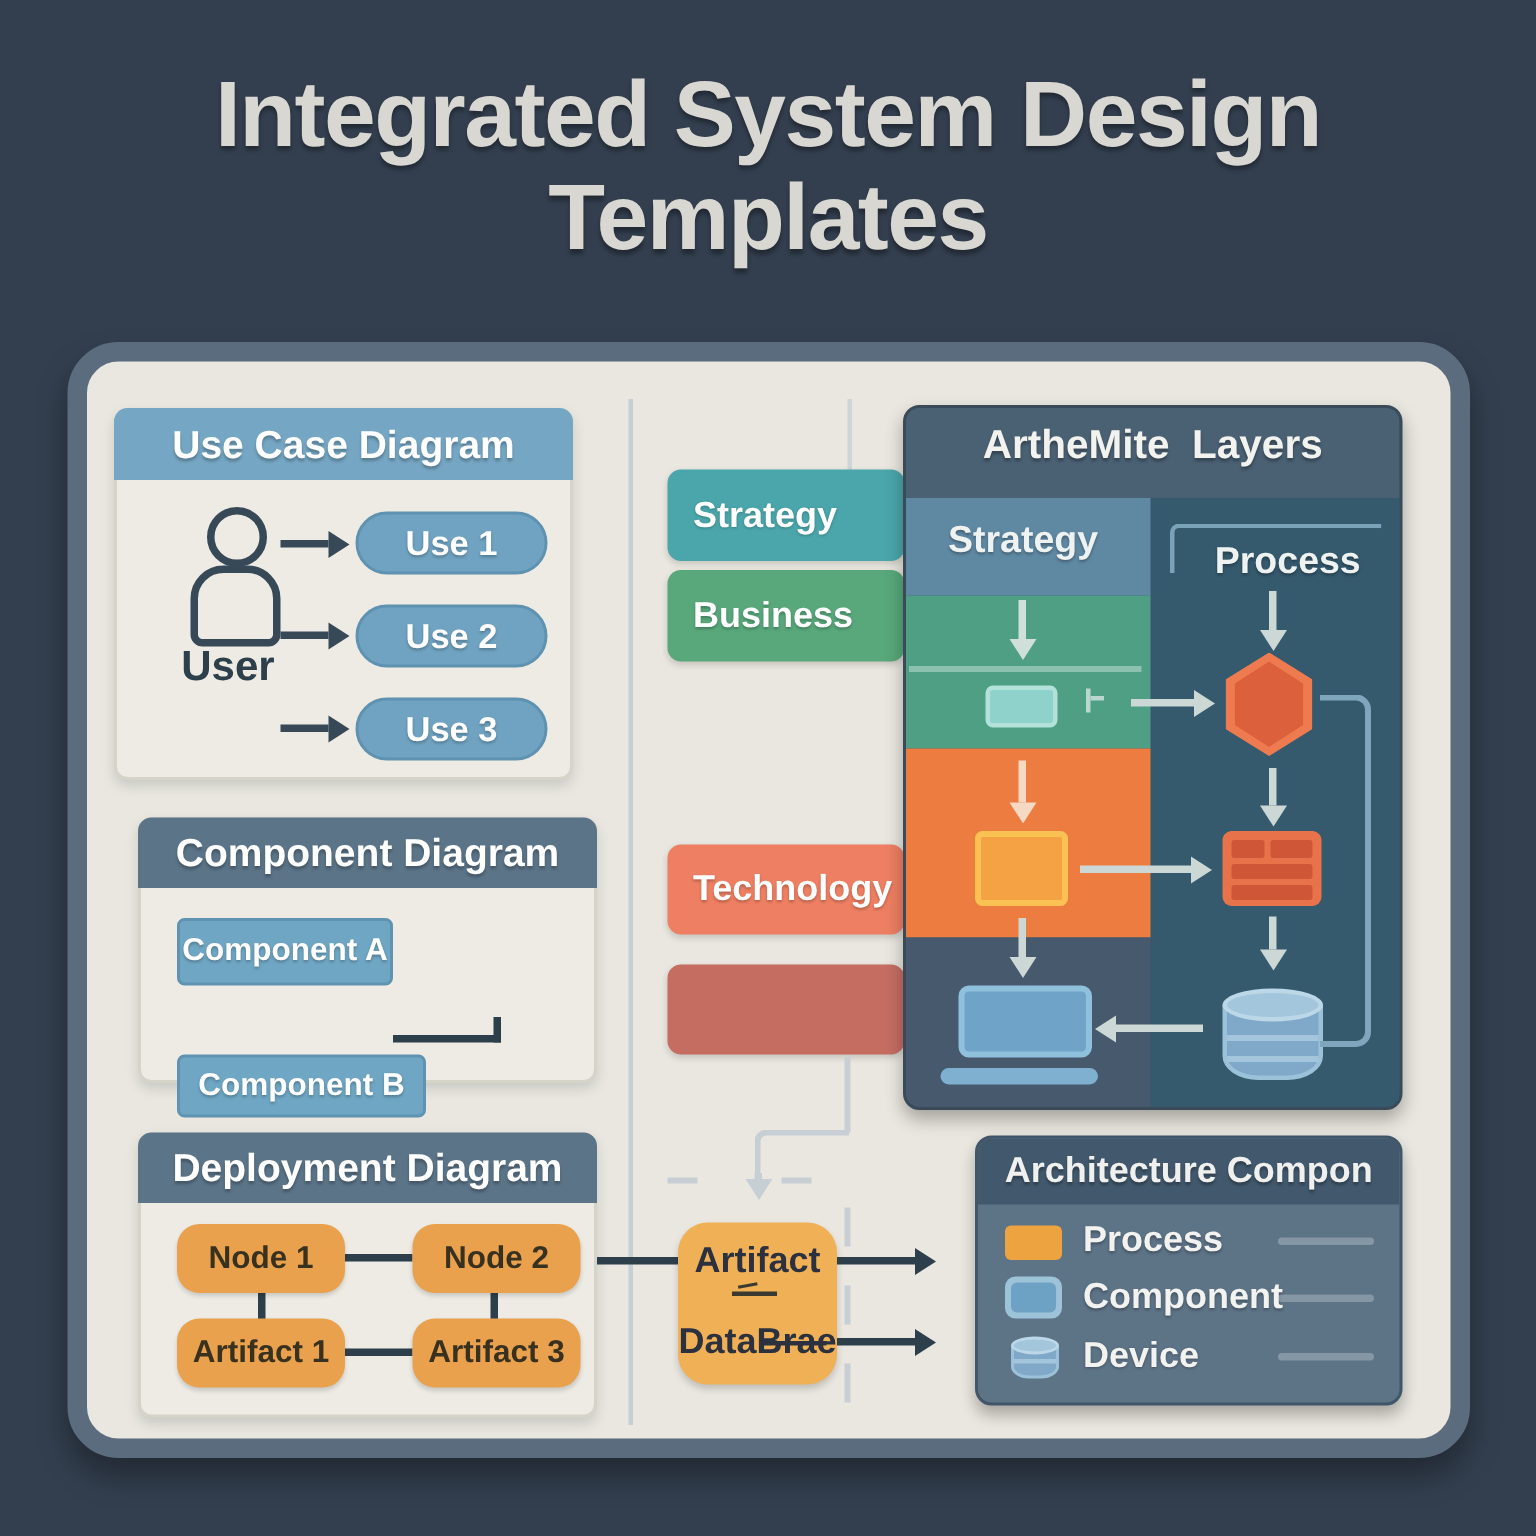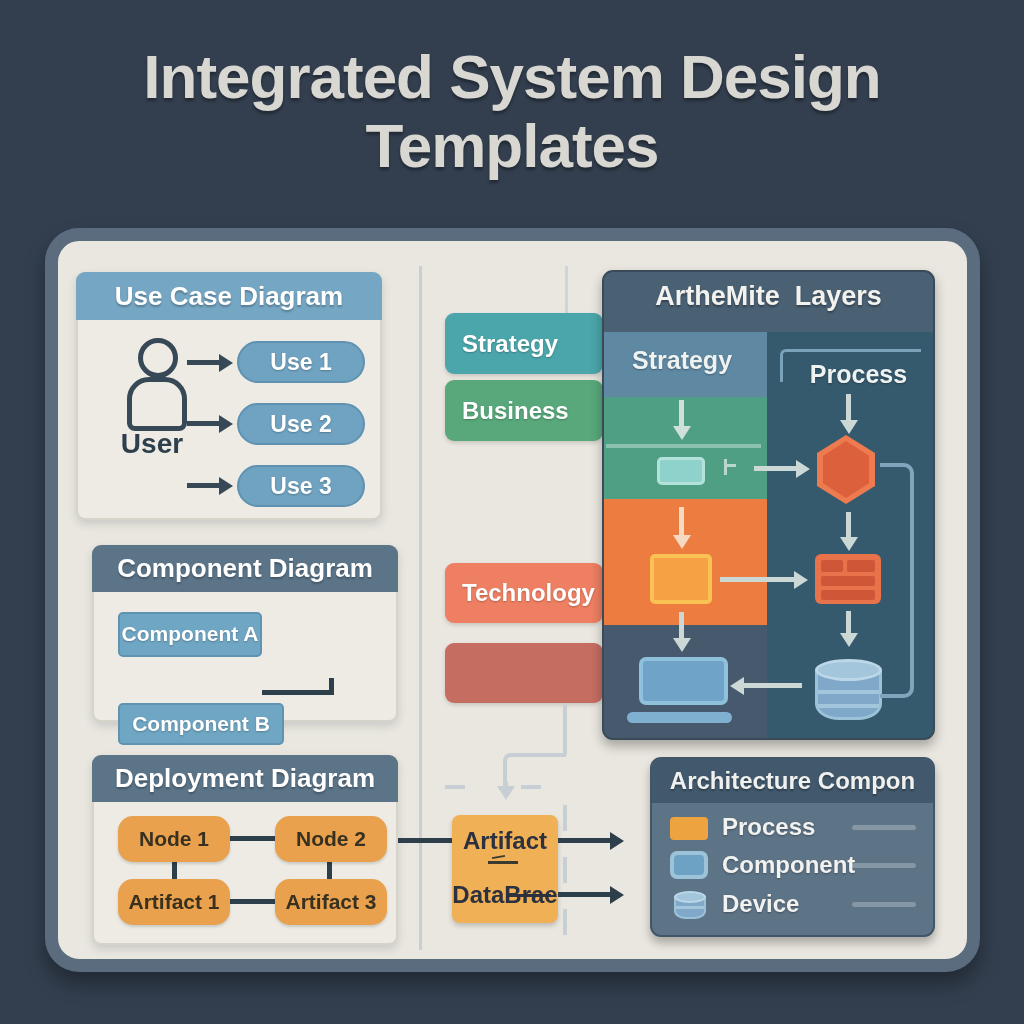--- a/index.html
+++ b/index.html
@@ -70,21 +70,21 @@
   .cylbody{position:absolute;box-sizing:border-box;background:#7fa8c9;border:3px solid #9cc2da;}
   .cyltop{position:absolute;box-sizing:border-box;background:#a3c6dc;border:3px solid #bcd8e8;border-radius:50%;}
   .laptopscr{position:absolute;width:89px;height:48px;background:#6fa3c7;border:4px solid #8fc0dc;border-radius:7px;box-sizing:border-box;}
   .laptopbase{position:absolute;width:105px;height:11px;background:#7fb0d0;border-radius:6px;}
   .sq{position:absolute;width:62px;height:50px;background:#f5a244;border:4px solid #f9c253;border-radius:5px;box-sizing:border-box;}
   .minicomp{position:absolute;width:48px;height:28px;background:#8fd2cb;border:3px solid #b2e2da;border-radius:5px;box-sizing:border-box;}
   .bracketR{position:absolute;border-top:4px solid #7fa6bc;border-right:4px solid #7fa6bc;border-bottom:4px solid #7fa6bc;
             border-radius:0 10px 10px 0;}
   .bracketL{position:absolute;border-top:3px solid #7aa2b8;border-left:3px solid #7aa2b8;border-radius:6px 0 0 0;}
   
-  .abox{position:absolute;left:452px;top:815px;width:106px;height:108px;background:#f0b055;border-radius:8px;
+  .abox{position:absolute;left:452px;top:815px;width:106px;height:108px;background:#f0b055;border-radius:20px;
         box-shadow:0 3px 5px rgba(0,0,0,.18);color:#2c3140;font-weight:bold;font-size:24px;text-align:center;}
   
   .legend{position:absolute;left:650px;top:757px;width:285px;height:180px;background:#5d7386;border-radius:11px;
           border:2px solid #42566a;box-sizing:border-box;box-shadow:0 6px 10px rgba(0,0,0,.28);overflow:hidden;}
   .legend .hd{position:absolute;left:0;top:0;width:100%;height:44px;background:#42596d;color:#f0f1ee;
           font-size:24px;font-weight:bold;text-align:center;line-height:44px;text-shadow:0 2px 2px rgba(0,0,0,.3);}
   .leglabel{position:absolute;color:#f2f3f0;font-weight:bold;font-size:24px;text-shadow:0 1px 2px rgba(0,0,0,.3);}
   .faint{position:absolute;height:5px;width:64px;background:rgba(255,255,255,.25);border-radius:3px;}
 </style>
 </head>

